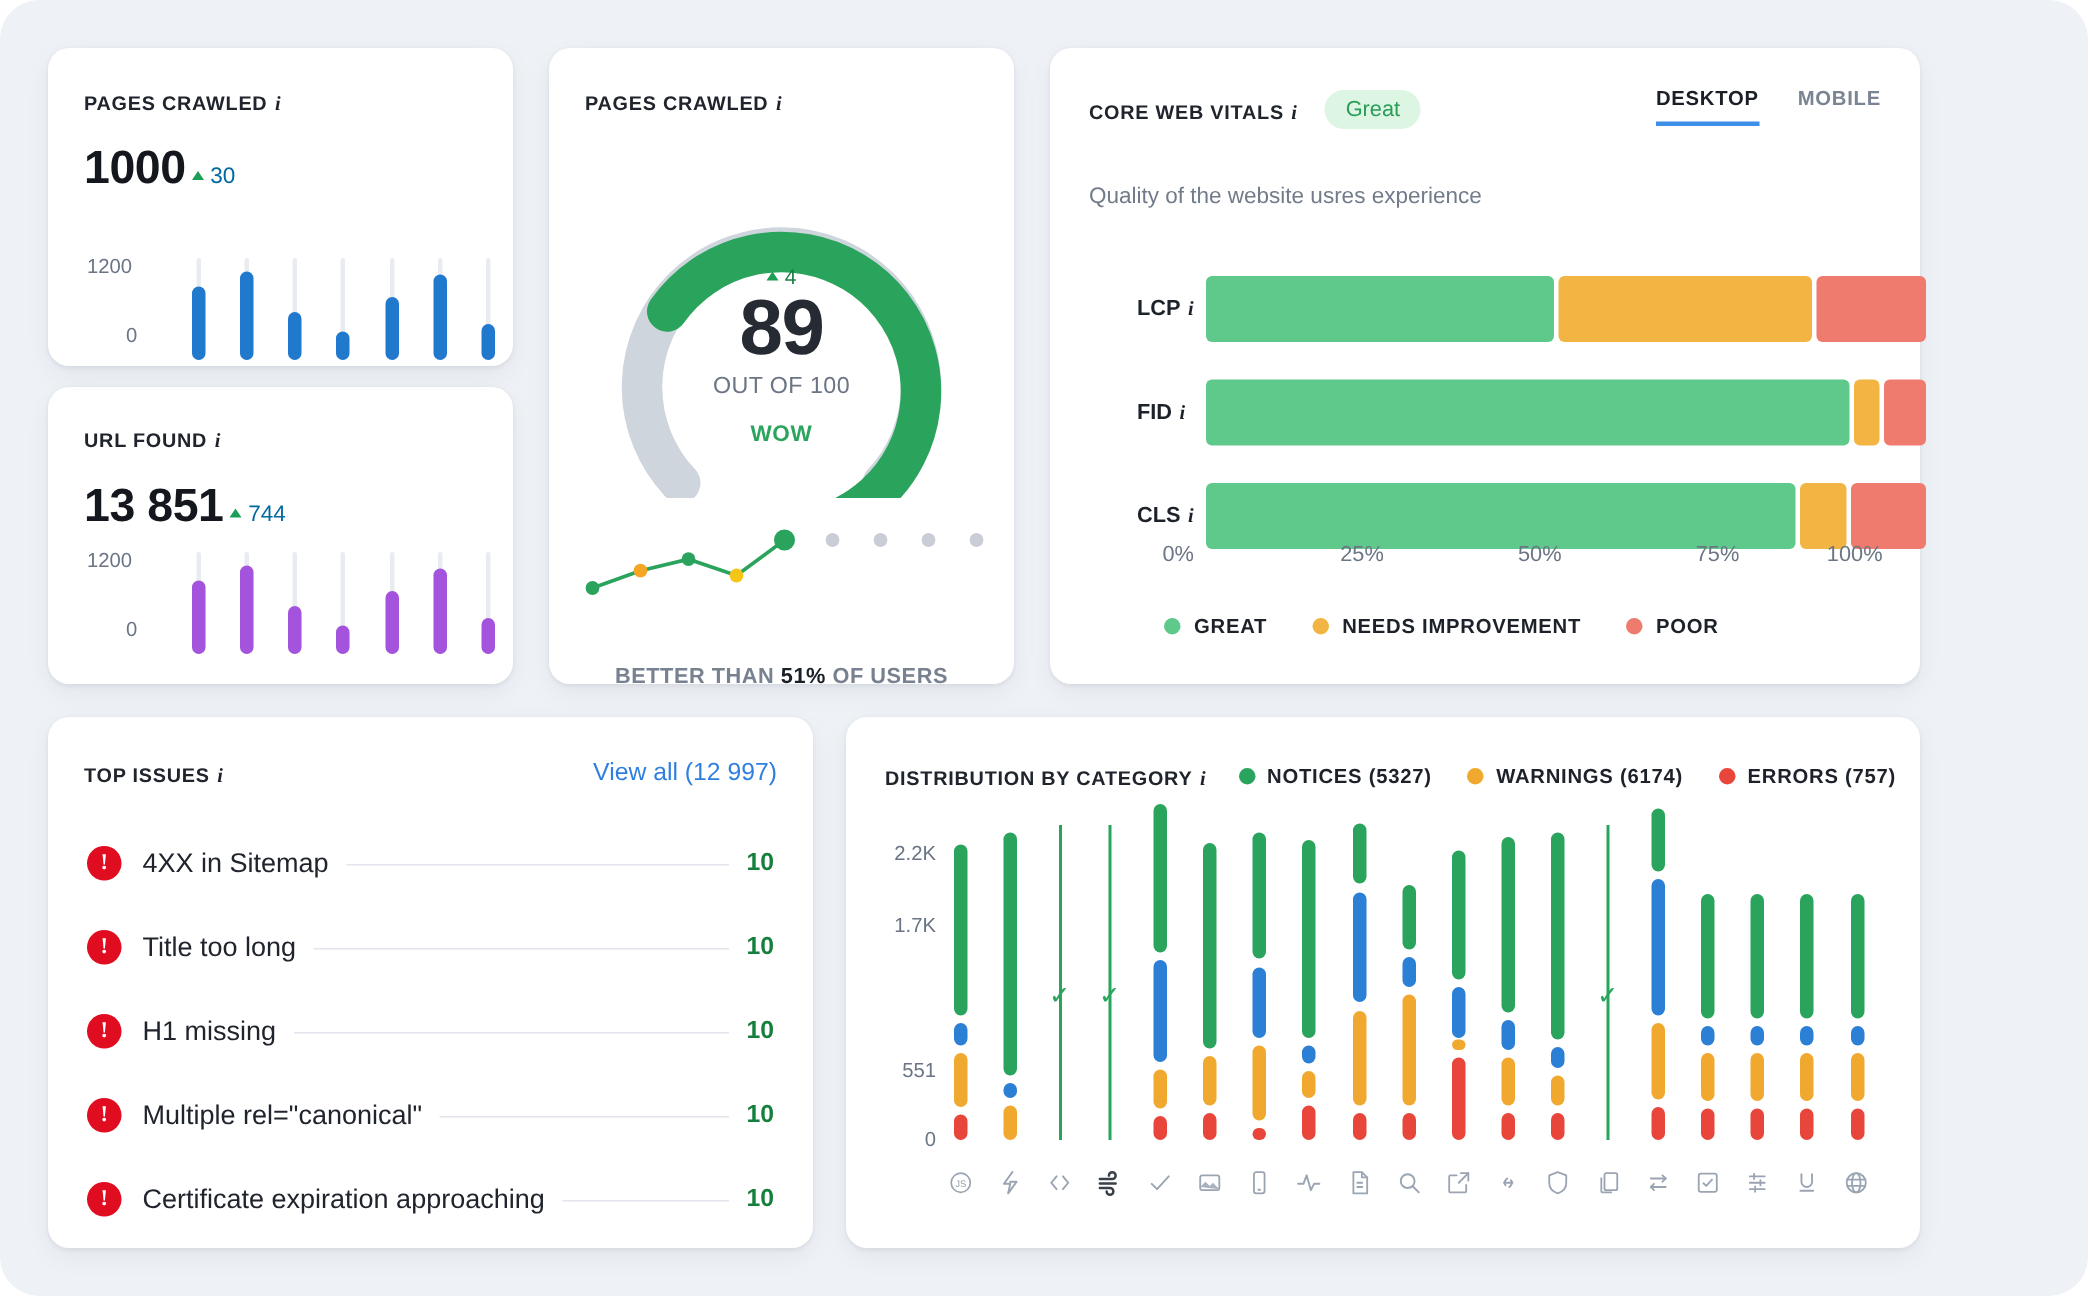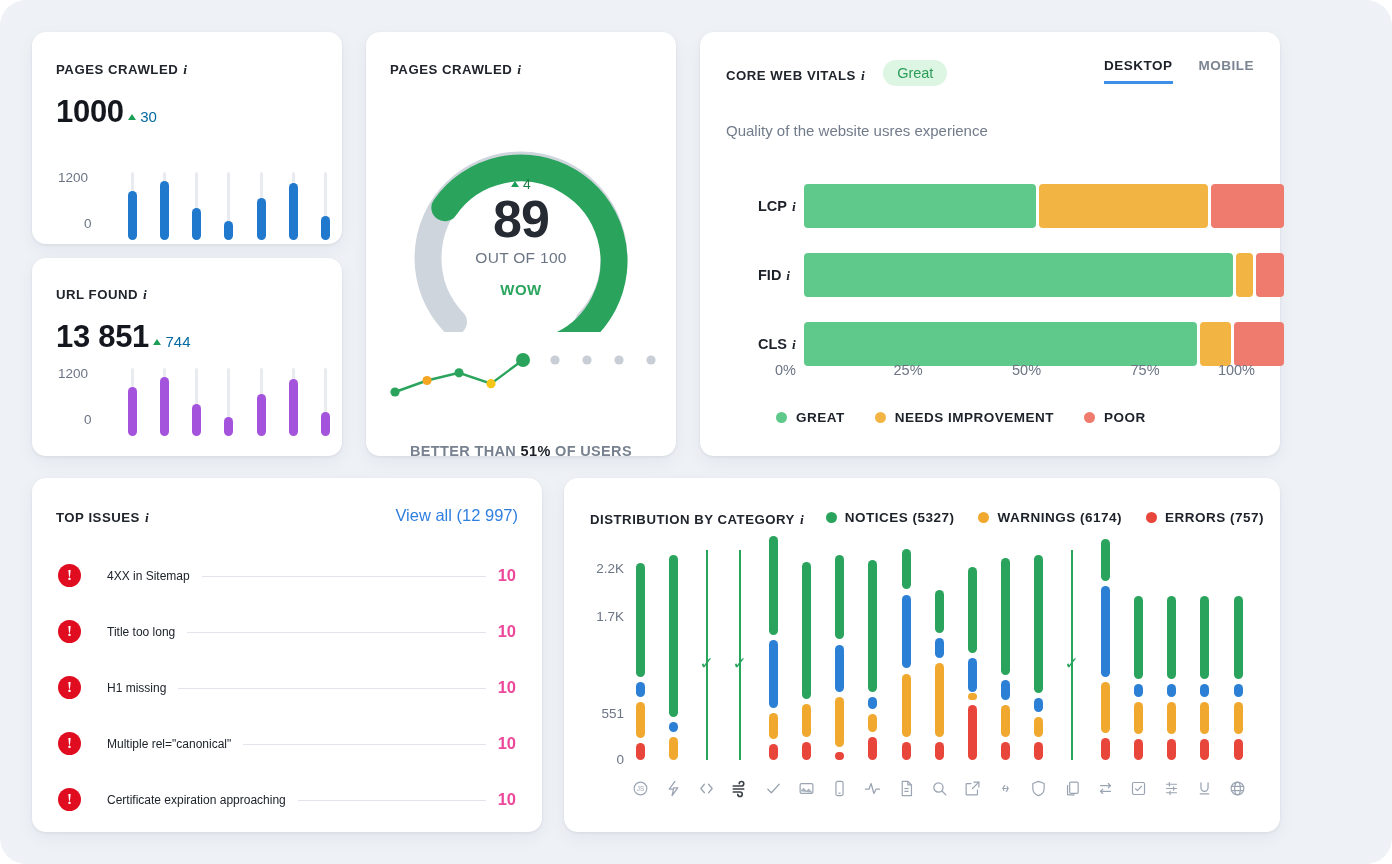--- a/index.html
+++ b/index.html
@@ -80,23 +80,23 @@
   .dot { width:11px; height:11px; border-radius:50%; display:inline-block; }
   .lg-txt { font-size:13.5px; font-weight:700; letter-spacing:.5px; color:#1d222a; }
 
   
   .viewall { position:absolute; font-size:16.5px; color:#2f7fe0; cursor:pointer; }
   .issue { position:absolute; display:flex; align-items:center; width: 458px; }
   .ierr { width:23px; height:23px; border-radius:50%; background:#e00c20;
      color:#fff; font-size:15px; font-weight:700; display:flex;
      align-items:center; justify-content:center; flex:0 0 auto;
      font-family:"Liberation Serif", serif; }
-  .ititle { font-size:12px; color:#20242c; margin-left:26px; white-space:nowrap; }
+  .ititle { font-size:18px; color:#20242c; margin-left:14px; white-space:nowrap; }
   .idots { flex:1 1 auto; border-bottom:1px solid #e2e6ec; margin:0 12px; height:1px; position:relative; top:1px;}
-  .icount { font-size:16.5px; font-weight:700; color:#ec4899; }
+  .icount { font-size:16.5px; font-weight:700; color:#15803d; }
   .dist-chart { position:absolute; }
   .dcol { position:absolute; width:9px; }
   .dseg { position:absolute; left:0; width:9px; border-radius:5px; }
   .dline { position:absolute; left:3.5px; width:2px; background:#26a65b; }
   .dcheck { position:absolute; color:#2aa45c; font-size:17px; line-height:1; }
   .dy { position:absolute; font-size:13.5px; color:#6b7585; text-align:right; width:42px;}
   .dicons { position:absolute; display:flex; }
   .dicon { width:33px; display:flex; justify-content:center; color:#9aa4b2; }
 </style>
 </head>

